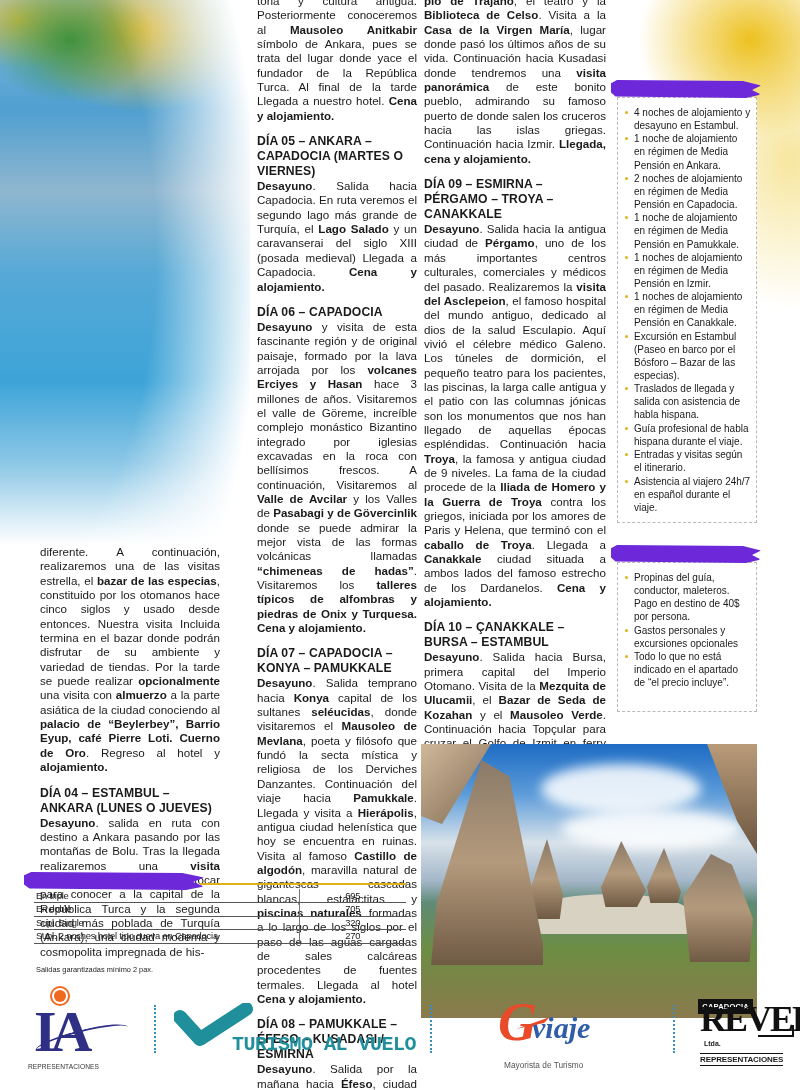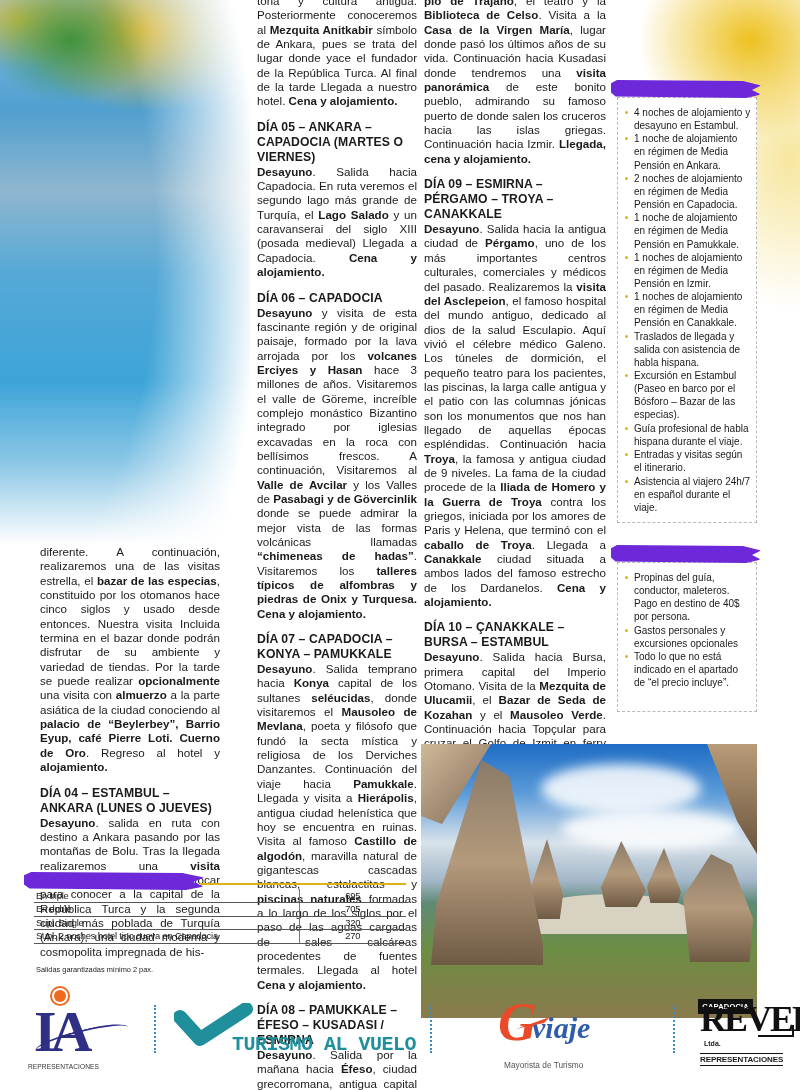--- a/index.html
+++ b/index.html
@@ -111,21 +111,21 @@
     <p><span>diferente. A continuación, realizaremos una de las visitas estrella, el </span><b>bazar de las especias</b><span>, constituido por los otomanos hace cinco siglos y usado desde entonces. Nuestra visita Incluida termina en el bazar donde podrán disfrutar de su ambiente y variedad de tiendas.  Por la tarde se puede realizar </span><b>opcionalmente</b><span> una visita con </span><b>almuerzo</b><span> a la parte asiática de la ciudad conociendo al </span><b>palacio de “Beylerbey”, Barrio Eyup, café Pierre Loti. Cuerno de Oro</b><span>. Regreso al hotel y </span><b>alojamiento.</b></p>
   </div>
   <div class="day">
     <div class="day-title">DÍA 04 – ESTAMBUL – ANKARA (LUNES O JUEVES)</div>
     <p><b>Desayuno</b><span>. salida en ruta con destino a Ankara pasando por las montañas de Bolu. Tras la llegada realizaremos una </span><b>visita panorámica</b><span> con nuestro autocar para conocer a la capital de la República Turca y la segunda ciudad más poblada de Turquía (Ankara), una ciudad moderna y cosmopolita impregnada de his-</span></p>
   </div>
 </div>
 
 <div class="col col-mid">
   <div class="day">
-    <p><span>toria y cultura antigua. Posteriormente conoceremos al </span><b>Mezquita Anitkabir</b><span> símbolo de Ankara, pues se trata del lugar donde yace el fundador de la República Turca. Al final de la tarde Llegada a nuestro hotel. </span><b>Cena y alojamiento.</b></p>
+    <p><span>toria y cultura antigua. Posteriormente conoceremos al </span><b>Mausoleo Anitkabir</b><span> símbolo de Ankara, pues se trata del lugar donde yace el fundador de la República Turca. Al final de la tarde Llegada a nuestro hotel. </span><b>Cena y alojamiento.</b></p>
   </div>
   <div class="day">
     <div class="day-title">DÍA 05 – ANKARA – CAPADOCIA (MARTES O VIERNES)</div>
     <p><b>Desayuno</b><span>. Salida hacia Capadocia. En ruta veremos el segundo lago más grande de Turquía, el </span><b>Lago Salado</b><span> y un caravanserai del siglo XIII (posada medieval) Llegada a Capadocia. </span><b>Cena y alojamiento.</b></p>
   </div>
   <div class="day">
     <div class="day-title">DÍA 06 – CAPADOCIA</div>
     <p><b>Desayuno</b><span> y visita de esta fascinante región y de original paisaje, formado por la lava arrojada por los </span><b>volcanes Erciyes y Hasan</b><span> hace 3 millones de años. Visitaremos el valle de Göreme, increíble complejo monástico Bizantino integrado por iglesias excavadas en la roca con bellísimos frescos. A continuación, Visitaremos al </span><b>Valle de Avcilar</b><span> y los Valles de </span><b>Pasabagi y de Gövercinlik</b><span> donde se puede admirar la mejor vista de las formas volcánicas llamadas </span><b>“chimeneas de hadas”</b><span>. Visitaremos los </span><b>talleres típicos de alfombras y piedras de Onix y Turquesa. Cena y alojamiento.</b></p>
   </div>
   <div class="day">
@@ -157,22 +157,22 @@
 </div>
 
 <div class="price-box box-incl">
   <ul class="box-list">
       <li>4 noches de alojamiento y desayuno en Estambul.</li>
       <li>1 noche de alojamiento en régimen de Media Pensión en Ankara.</li>
       <li>2 noches de alojamiento en régimen de Media Pensión en Capadocia.</li>
       <li>1 noche de alojamiento en régimen de Media Pensión en Pamukkale.</li>
       <li>1 noches de alojamiento en régimen de Media Pensión en Izmir.</li>
       <li>1 noches de alojamiento en régimen de Media Pensión en Canakkale.</li>
+      <li>Excursión en Estambul (Paseo en barco por el Bósforo – Bazar de las especias).</li>
       <li>Traslados de llegada y salida con asistencia de habla hispana.</li>
-      <li>Excursión en Estambul (Paseo en barco por el Bósforo – Bazar de las especias).</li>
       <li>Guía profesional de habla hispana durante el viaje.</li>
       <li>Entradas y visitas según el itinerario.</li>
       <li>Asistencia al viajero 24h/7 en español durante el viaje.</li>
     </ul>
 </div>
 <div class="box-header hdr-incl">EL PRECIO INCLUYE</div>
 
 <div class="price-box box-noincl">
   <ul class="box-list">
       <li>Propinas del guía, conductor, maleteros. Pago en destino de 40$ por persona.</li>

